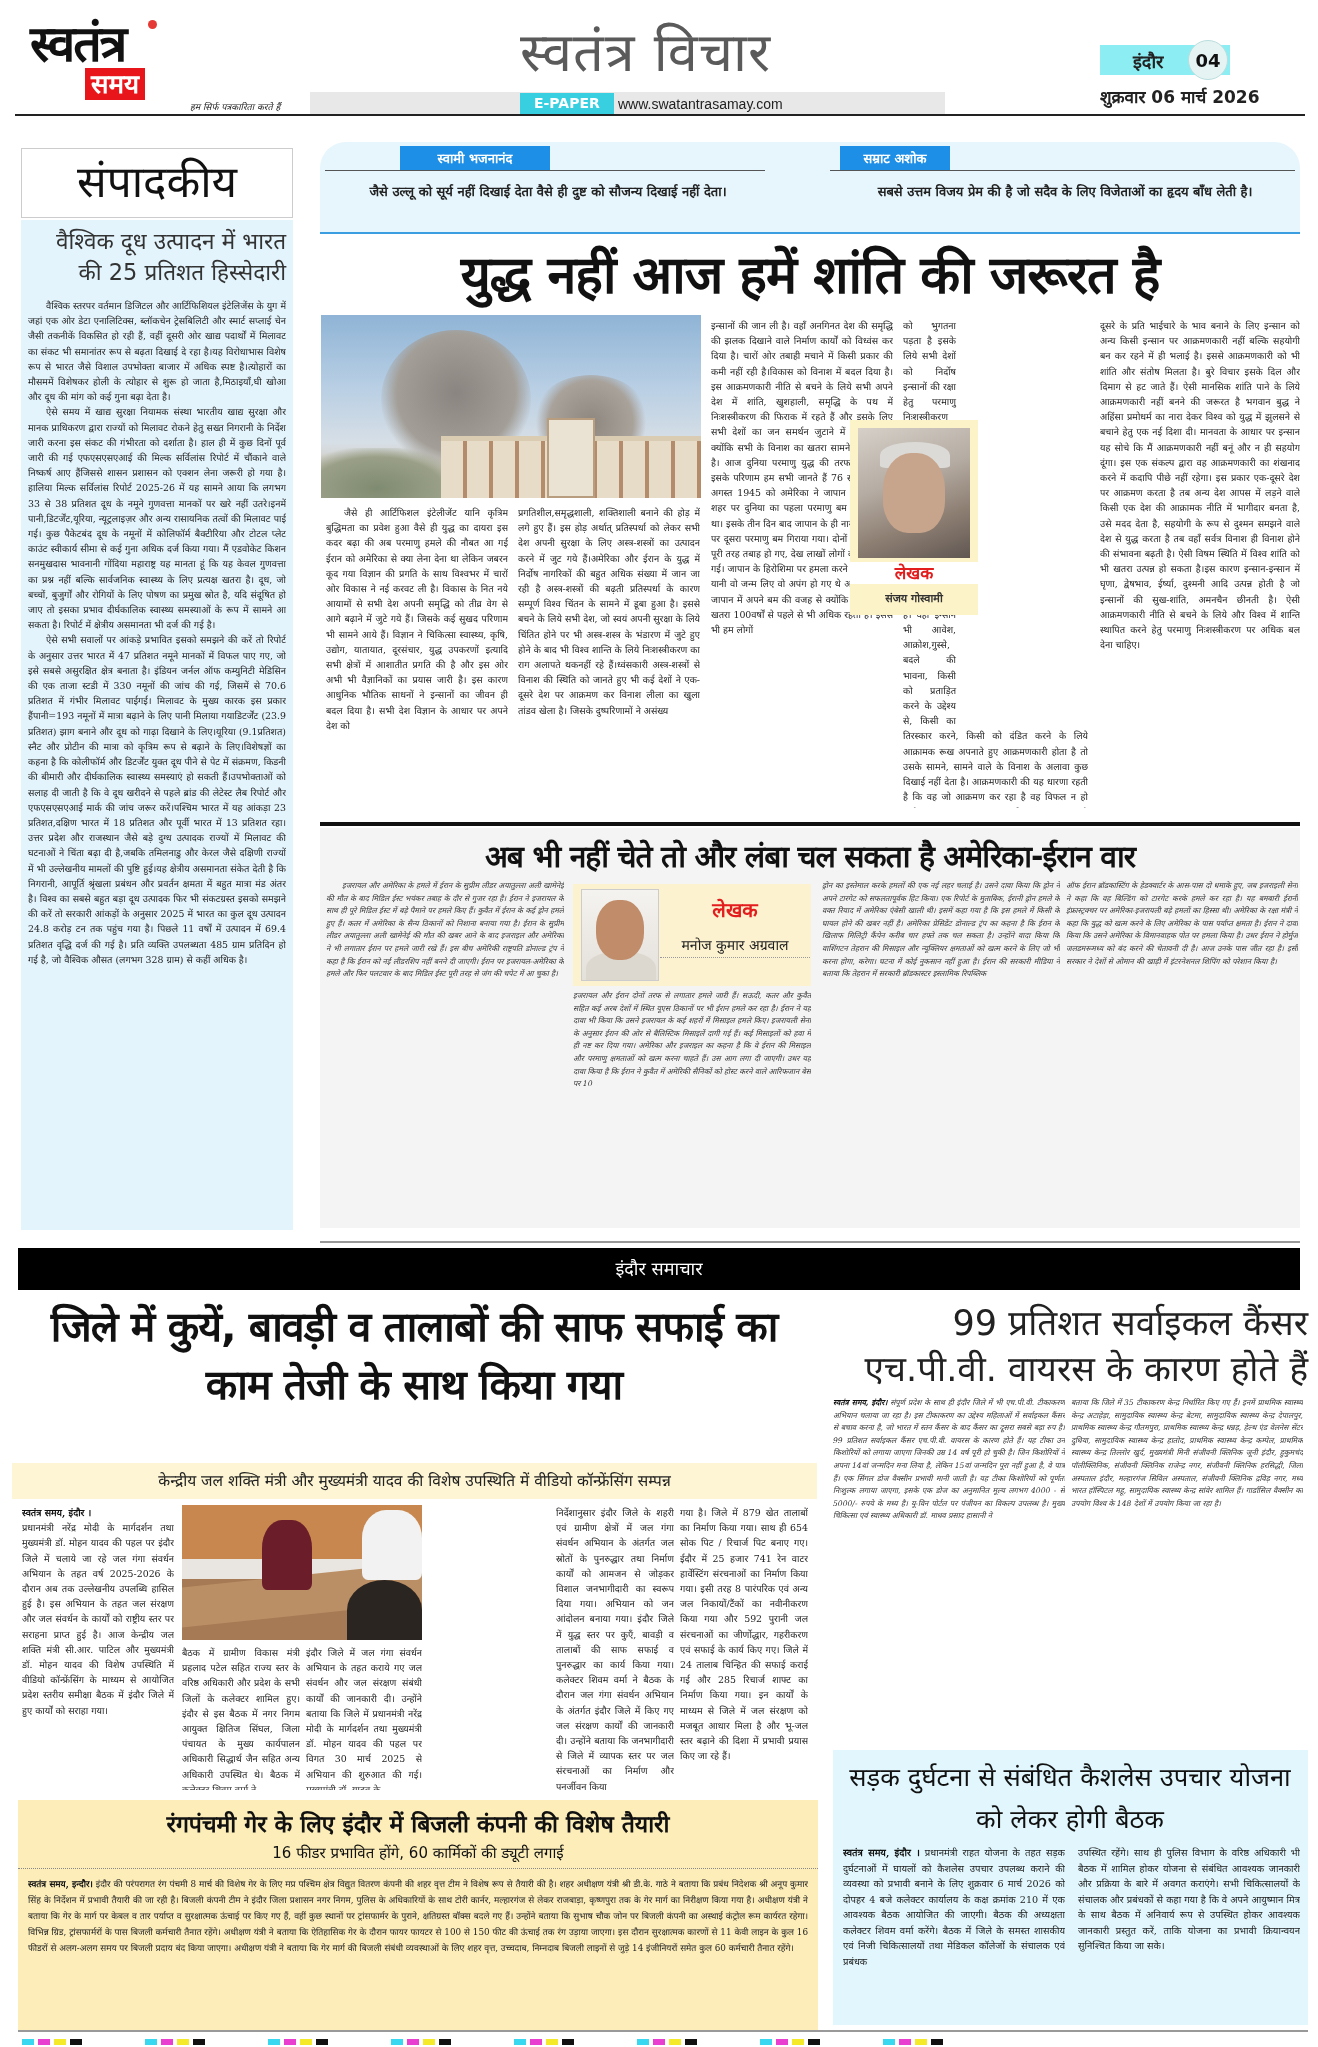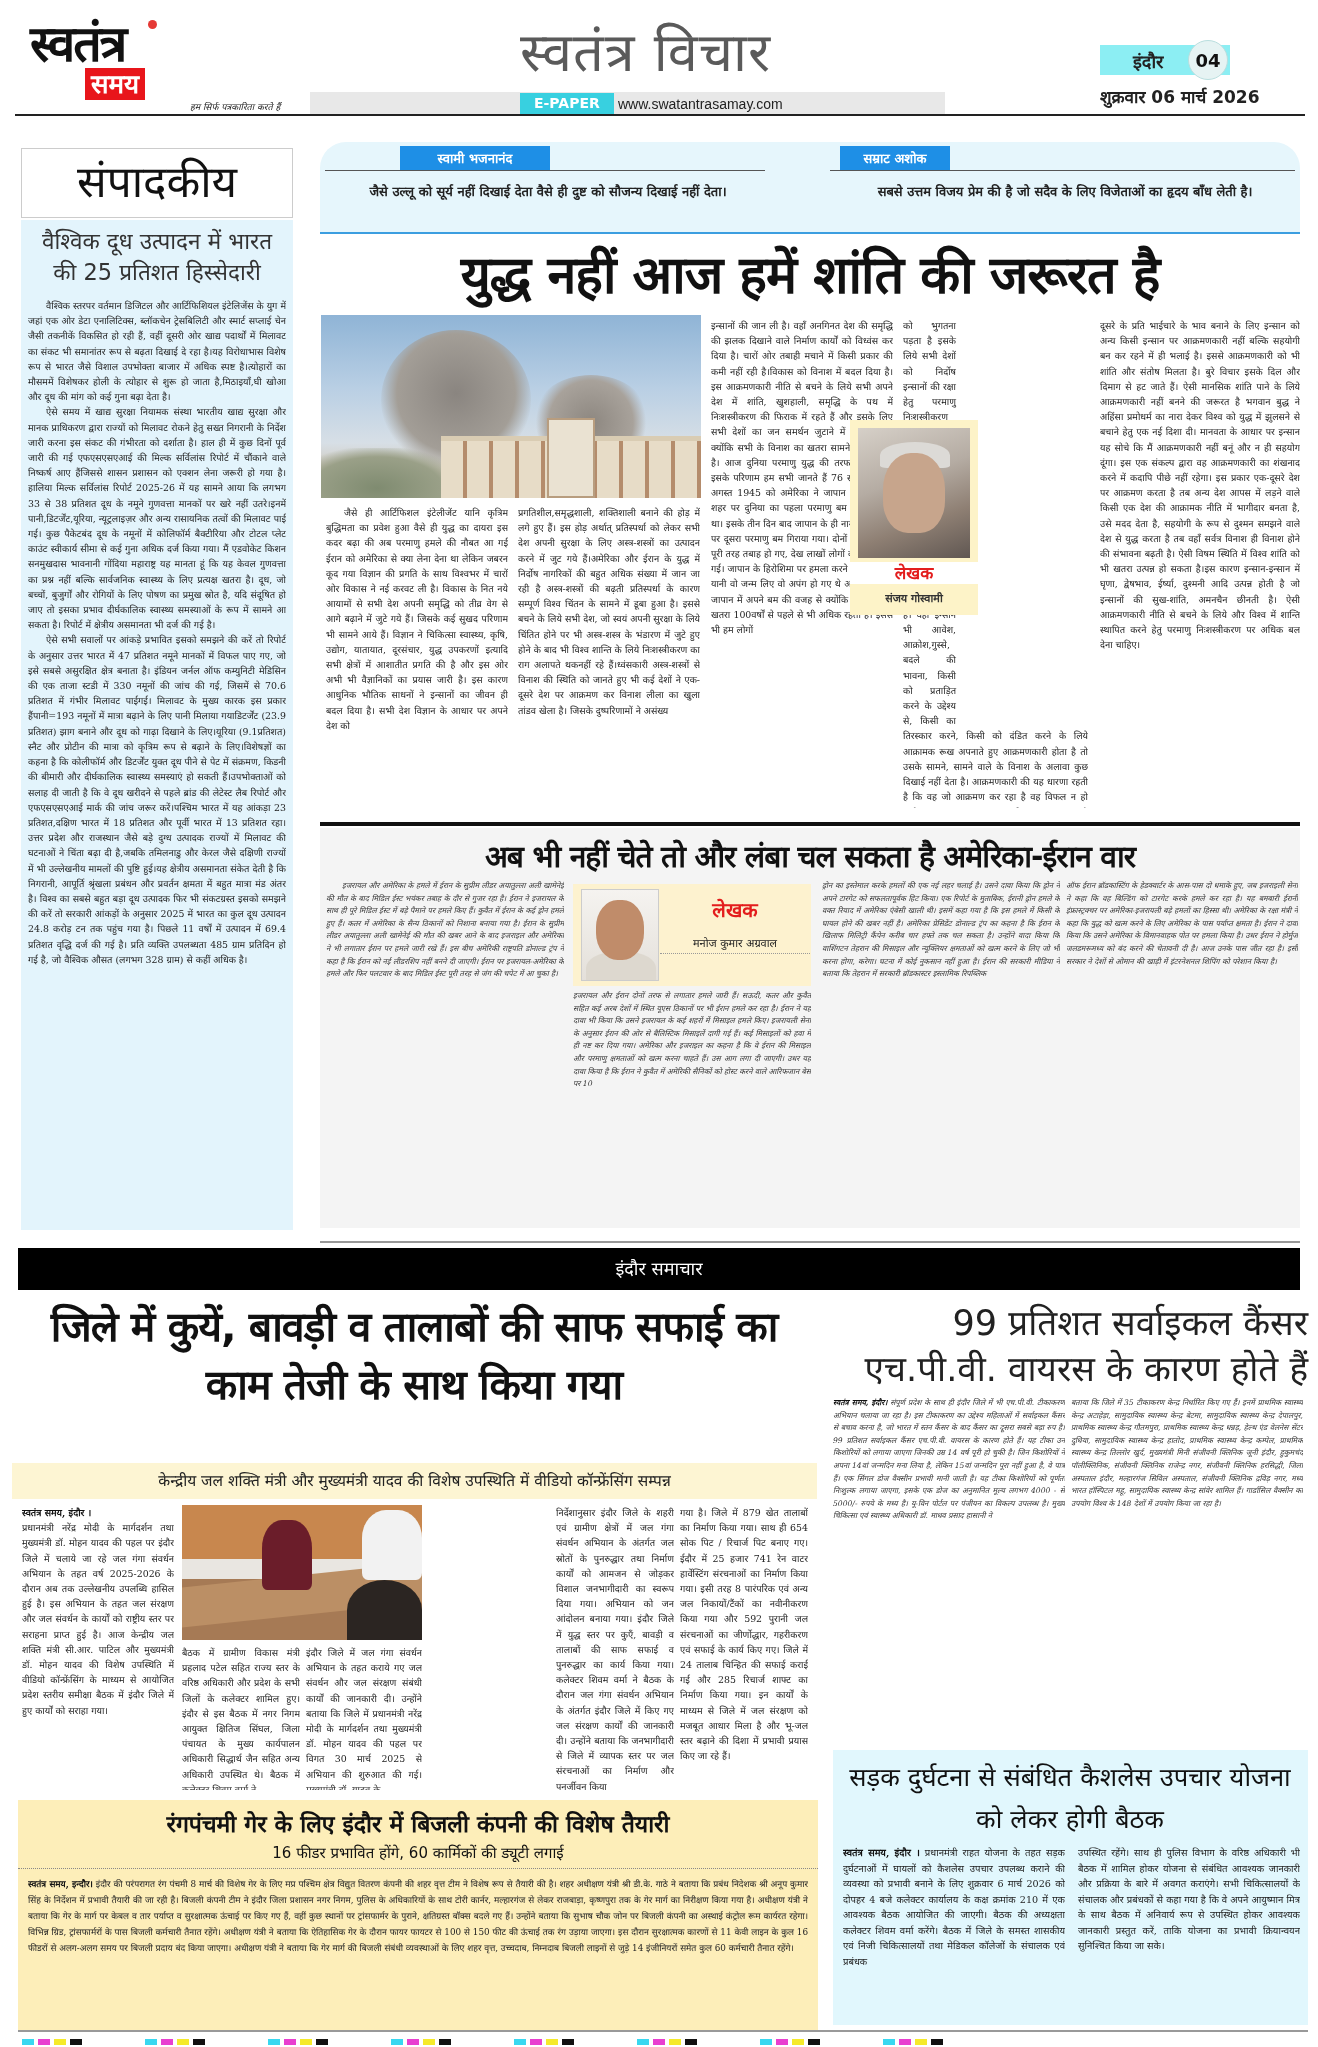--- a/index.html
+++ b/index.html
@@ -22,21 +22,21 @@
 #epaper{left:520px;top:93px;background:#38d0e0;color:#fff;font-weight:bold;font-size:14px;line-height:21px;padding:0 14px}
 #website{left:618px;top:96px;font-size:14px;color:#222;font-family:"Liberation Sans",sans-serif}
 #city-box{left:1100px;top:45px;width:130px;height:30px;background:#8ceef3}
 #city{left:1133px;top:49px;font-size:18px;font-weight:bold;color:#222}
 #page-no{left:1188px;top:40px;width:40px;height:40px;border-radius:50%;background:#e6f3f3;border:1px solid #b9dede;text-align:center;font-weight:bold;font-size:18px;line-height:40px;color:#111}
 #date{left:1100px;top:85px;font-size:17px;font-weight:bold;color:#222}
 
 #sampad-box{left:21px;top:148px;width:272px;height:70px;border:1px solid #ccc;background:#fff}
 #sampad{left:21px;top:148px;width:272px;text-align:center;font-size:44px;font-weight:400;line-height:68px;color:#111}
 #ed-col{left:21px;top:220px;width:272px;height:1010px;background:#e3f4fc}
-#ed-title{left:28px;top:226px;width:258px;text-align:center;font-size:22.5px;line-height:31px;color:#333}
+#ed-title{left:28px;top:226px;width:258px;text-align:right;font-size:22.5px;line-height:31px;color:#333}
 #ed-body{left:28px;top:298px;width:258px;height:925px}
 
 #quote-band{left:320px;top:142px;width:980px;height:90px;background:#e6f6fc;border-radius:26px 26px 0 0}
 #quote-rule-bottom{left:320px;top:232px;width:980px;height:2px;background:#3b9ee0}
 .qlabel{background:#1e8fe6;color:#fff;font-weight:bold;font-size:13px;text-align:center;line-height:25px}
 #q1-label{left:400px;top:146px;width:150px}
 #q2-label2{left:840px;top:146px;width:110px}
 .qline{height:1px;background:#555}
 #q1-line{left:325px;top:170px;width:440px}
 #q2-line2{left:830px;top:170px;width:465px}
@@ -64,21 +64,21 @@
 #author1-name{left:850px;top:590px;width:128px;text-align:center;font-weight:bold;font-size:11px;color:#333}
 #art1-rule{left:320px;top:822px;width:980px;height:4px;background:#111}
 
 #art2-bg{left:320px;top:828px;width:980px;height:400px;background:#f4f4f4}
 #art2-headline{left:320px;top:828px;width:980px;text-align:center;font-size:30px;font-weight:900;line-height:58px;color:#111;letter-spacing:-1px}
 #author2-box{left:573px;top:884px;width:238px;height:102px;background:#fdf2cf}
 #author2-photo{left:581px;top:889px;width:78px;height:92px;background:linear-gradient(180deg,#f5f3f0,#e4e0da);border:1px solid #ccc;overflow:hidden}
 #author2-photo .face{position:absolute;left:14px;top:10px;width:48px;height:60px;border-radius:45%;background:#c08c6a}
 #author2-photo .body{position:absolute;left:4px;top:62px;width:70px;height:40px;border-radius:40% 40% 0 0;background:#ddd8cf}
 #author2-label{left:660px;top:896px;width:150px;text-align:center;color:#e31d1d;font-weight:bold;font-size:20px}
-#author2-name{left:660px;top:935px;width:150px;text-align:center;font-size:11px;color:#222;border-bottom:1px dotted #999;padding-bottom:3px}
+#author2-name{left:660px;top:935px;width:150px;text-align:center;font-size:14px;color:#222;border-bottom:1px dotted #999;padding-bottom:3px}
 .a2c1{left:326px;top:880px;width:238px;height:345px}
 .a2c2{left:573px;top:990px;width:238px;height:235px}
 .a2c3{left:822px;top:880px;width:238px;height:345px}
 .a2c4{left:1066px;top:880px;width:232px;height:345px}
 
 #sec-band{left:18px;top:1248px;width:1282px;height:42px;background:#000}
 #sec-title{left:18px;top:1248px;width:1282px;text-align:center;color:#fff;font-size:18px;line-height:42px}
 #sec-rule{left:320px;top:1241px;width:980px;height:2px;background:#999}
 
 #in1-headline{left:14px;top:1298px;width:800px;text-align:center;font-size:41px;font-weight:700;line-height:58px;color:#111;letter-spacing:-1px}

